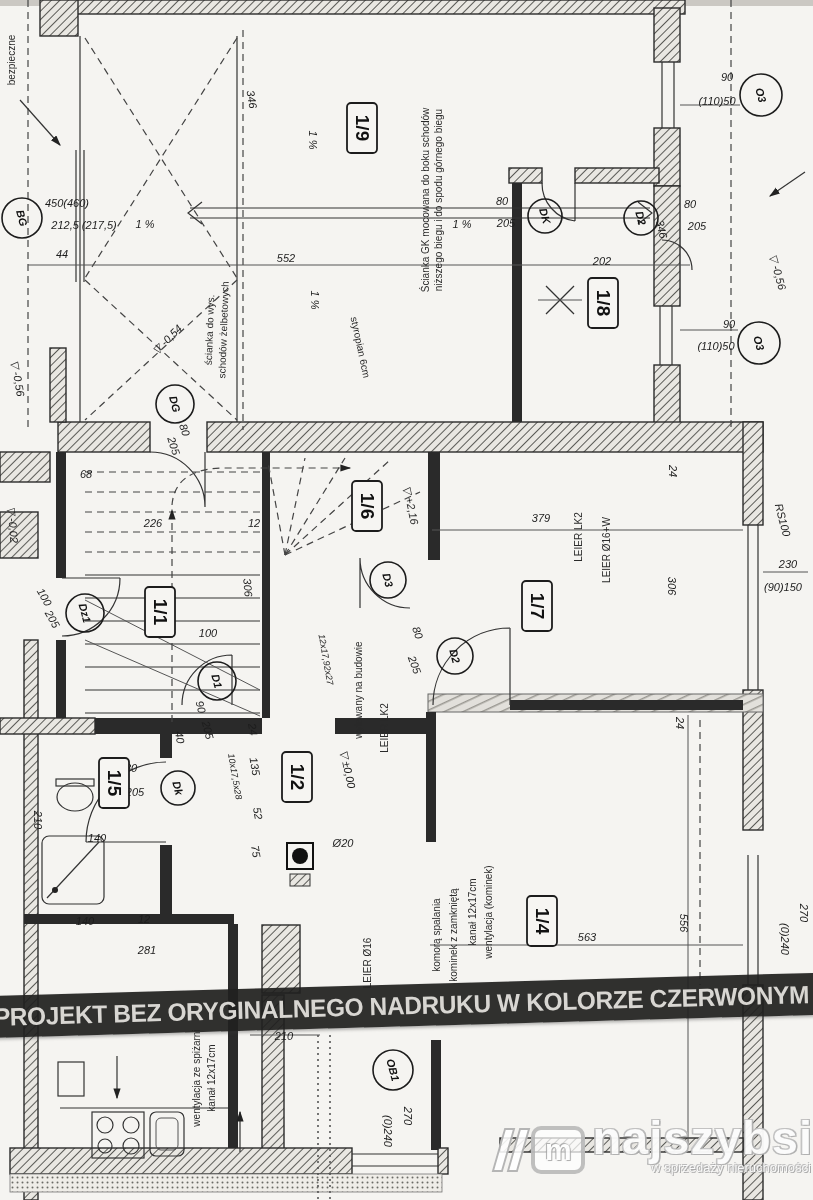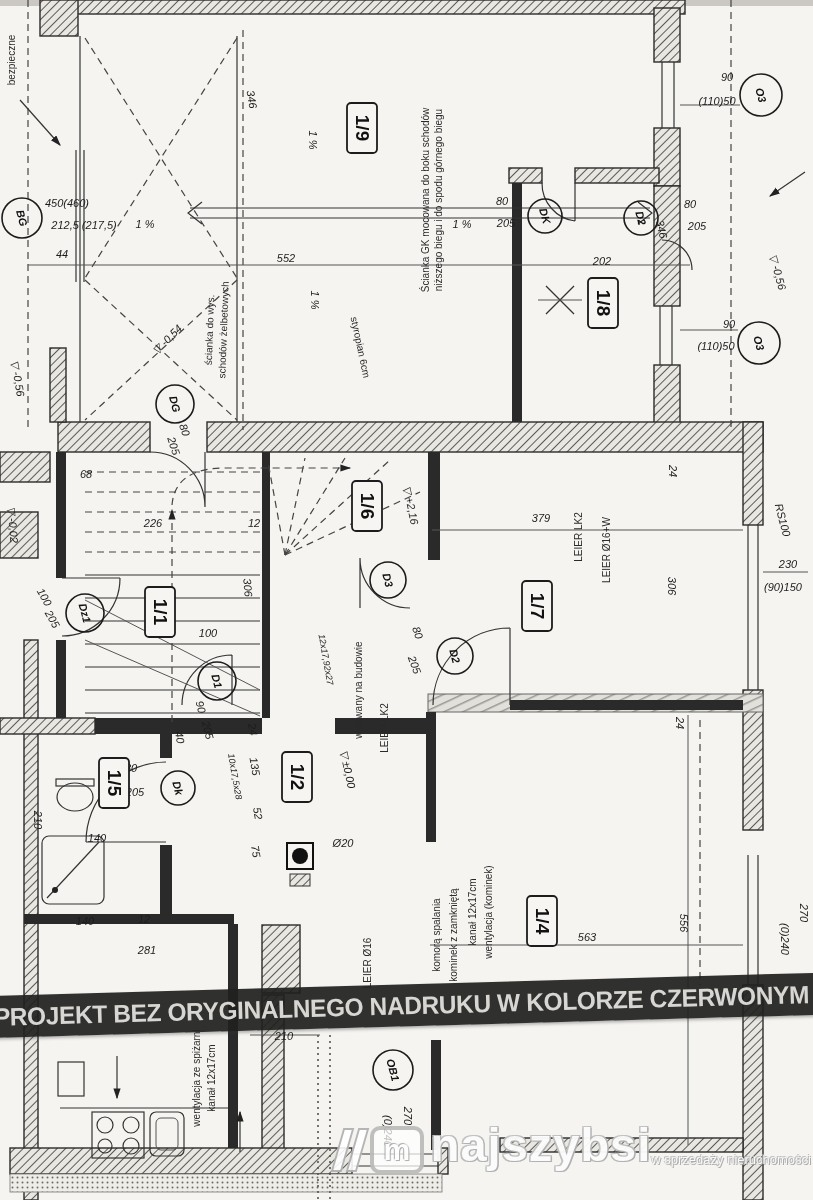--- a/index.html
+++ b/index.html
@@ -28,21 +28,21 @@
   
   .logo{position:absolute;right:0px;top:1116px;display:flex;align-items:center;gap:7px;
       opacity:.96;}
   .logo-slashes{display:flex;gap:4px;margin-top:10px;}
   .logo-slashes i{display:block;width:7px;height:40px;background:rgba(255,255,255,.92);
       border:2px solid rgba(160,160,160,.8);transform:skewX(-16deg);}
   .logo-m{width:46px;height:40px;margin-top:10px;border:4px solid rgba(185,185,185,.95);
       border-radius:10px;background:rgba(255,255,255,.75);display:flex;align-items:center;
       justify-content:center;font-weight:700;font-size:30px;color:#fff;
       text-shadow:0 0 2px #9d9d9d,1px 1px 0 #b5b5b5,-1px -1px 0 #b5b5b5;}
-  .logo-text{display:flex;flex-direction:row;align-items:flex-end;}
+  .logo-text{display:flex;flex-direction:column;align-items:flex-end;}
   .logo-brand{font-size:47px;font-weight:700;line-height:.95;letter-spacing:1px;
       color:rgba(255,255,255,.96);
       text-shadow:0 0 1px #a8a8a8,1.4px 1.4px 0 #b0b0b0,-1.4px -1.4px 0 #c4c4c4,1.4px -1.4px 0 #bbb,-1.4px 1.4px 0 #bbb;}
   .logo-tagline{font-size:13px;font-weight:400;margin-top:-1px;padding-right:2px;
       color:rgba(255,255,255,.96);
       text-shadow:0 0 1px #9a9a9a,1px 1px 0 #ababab,-1px -1px 0 #bdbdbd;}
 </style>
 </head>
 <body>
 

